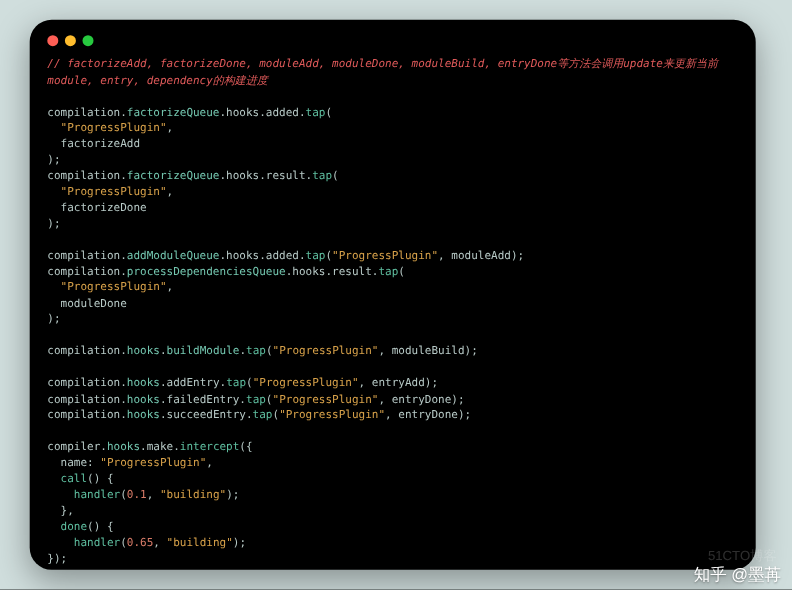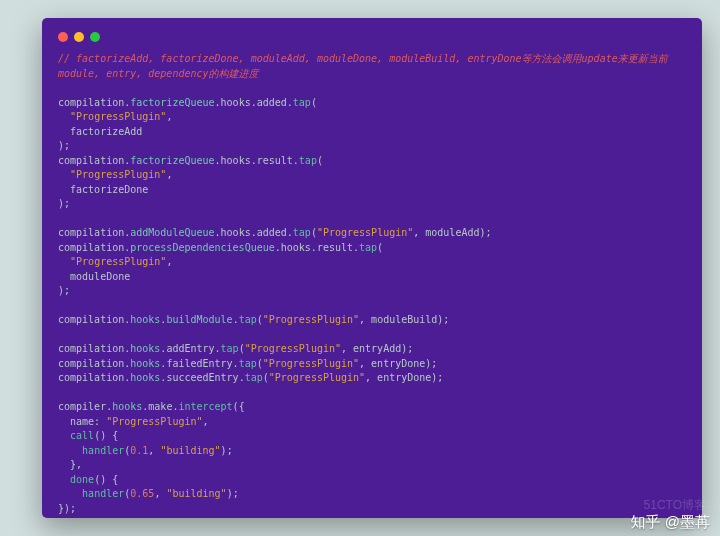--- a/index.html
+++ b/index.html
@@ -5,24 +5,24 @@
   * { margin: 0; padding: 0; box-sizing: border-box; }
   body {
     width: 720px; height: 536px;
     background: #d0dedd;
     font-family: "Menlo", "Consolas", "Monaco", monospace;
     position: relative;
     overflow: hidden;
   }
   .window {
     position: absolute;
-    top: 18px; left: 42px;
+    top: 18px; left: 27px;
     width: 660px; height: 500px;
-    background: #4c1d95;
-    border-radius: 5px;
+    background: #000000;
+    border-radius: 20px;
     box-shadow: 0 10px 30px rgba(0,0,0,0.35);
     padding: 14px 16px 16px 16px;
     overflow: hidden;
   }
   .traffic { display: flex; gap: 6px; margin-bottom: 10px; }
   .dot { width: 10px; height: 10px; border-radius: 50%; }
   .red { background: #ff5f56; }
   .yellow { background: #ffbd2e; }
   .green { background: #27c93f; }
   pre.code {

